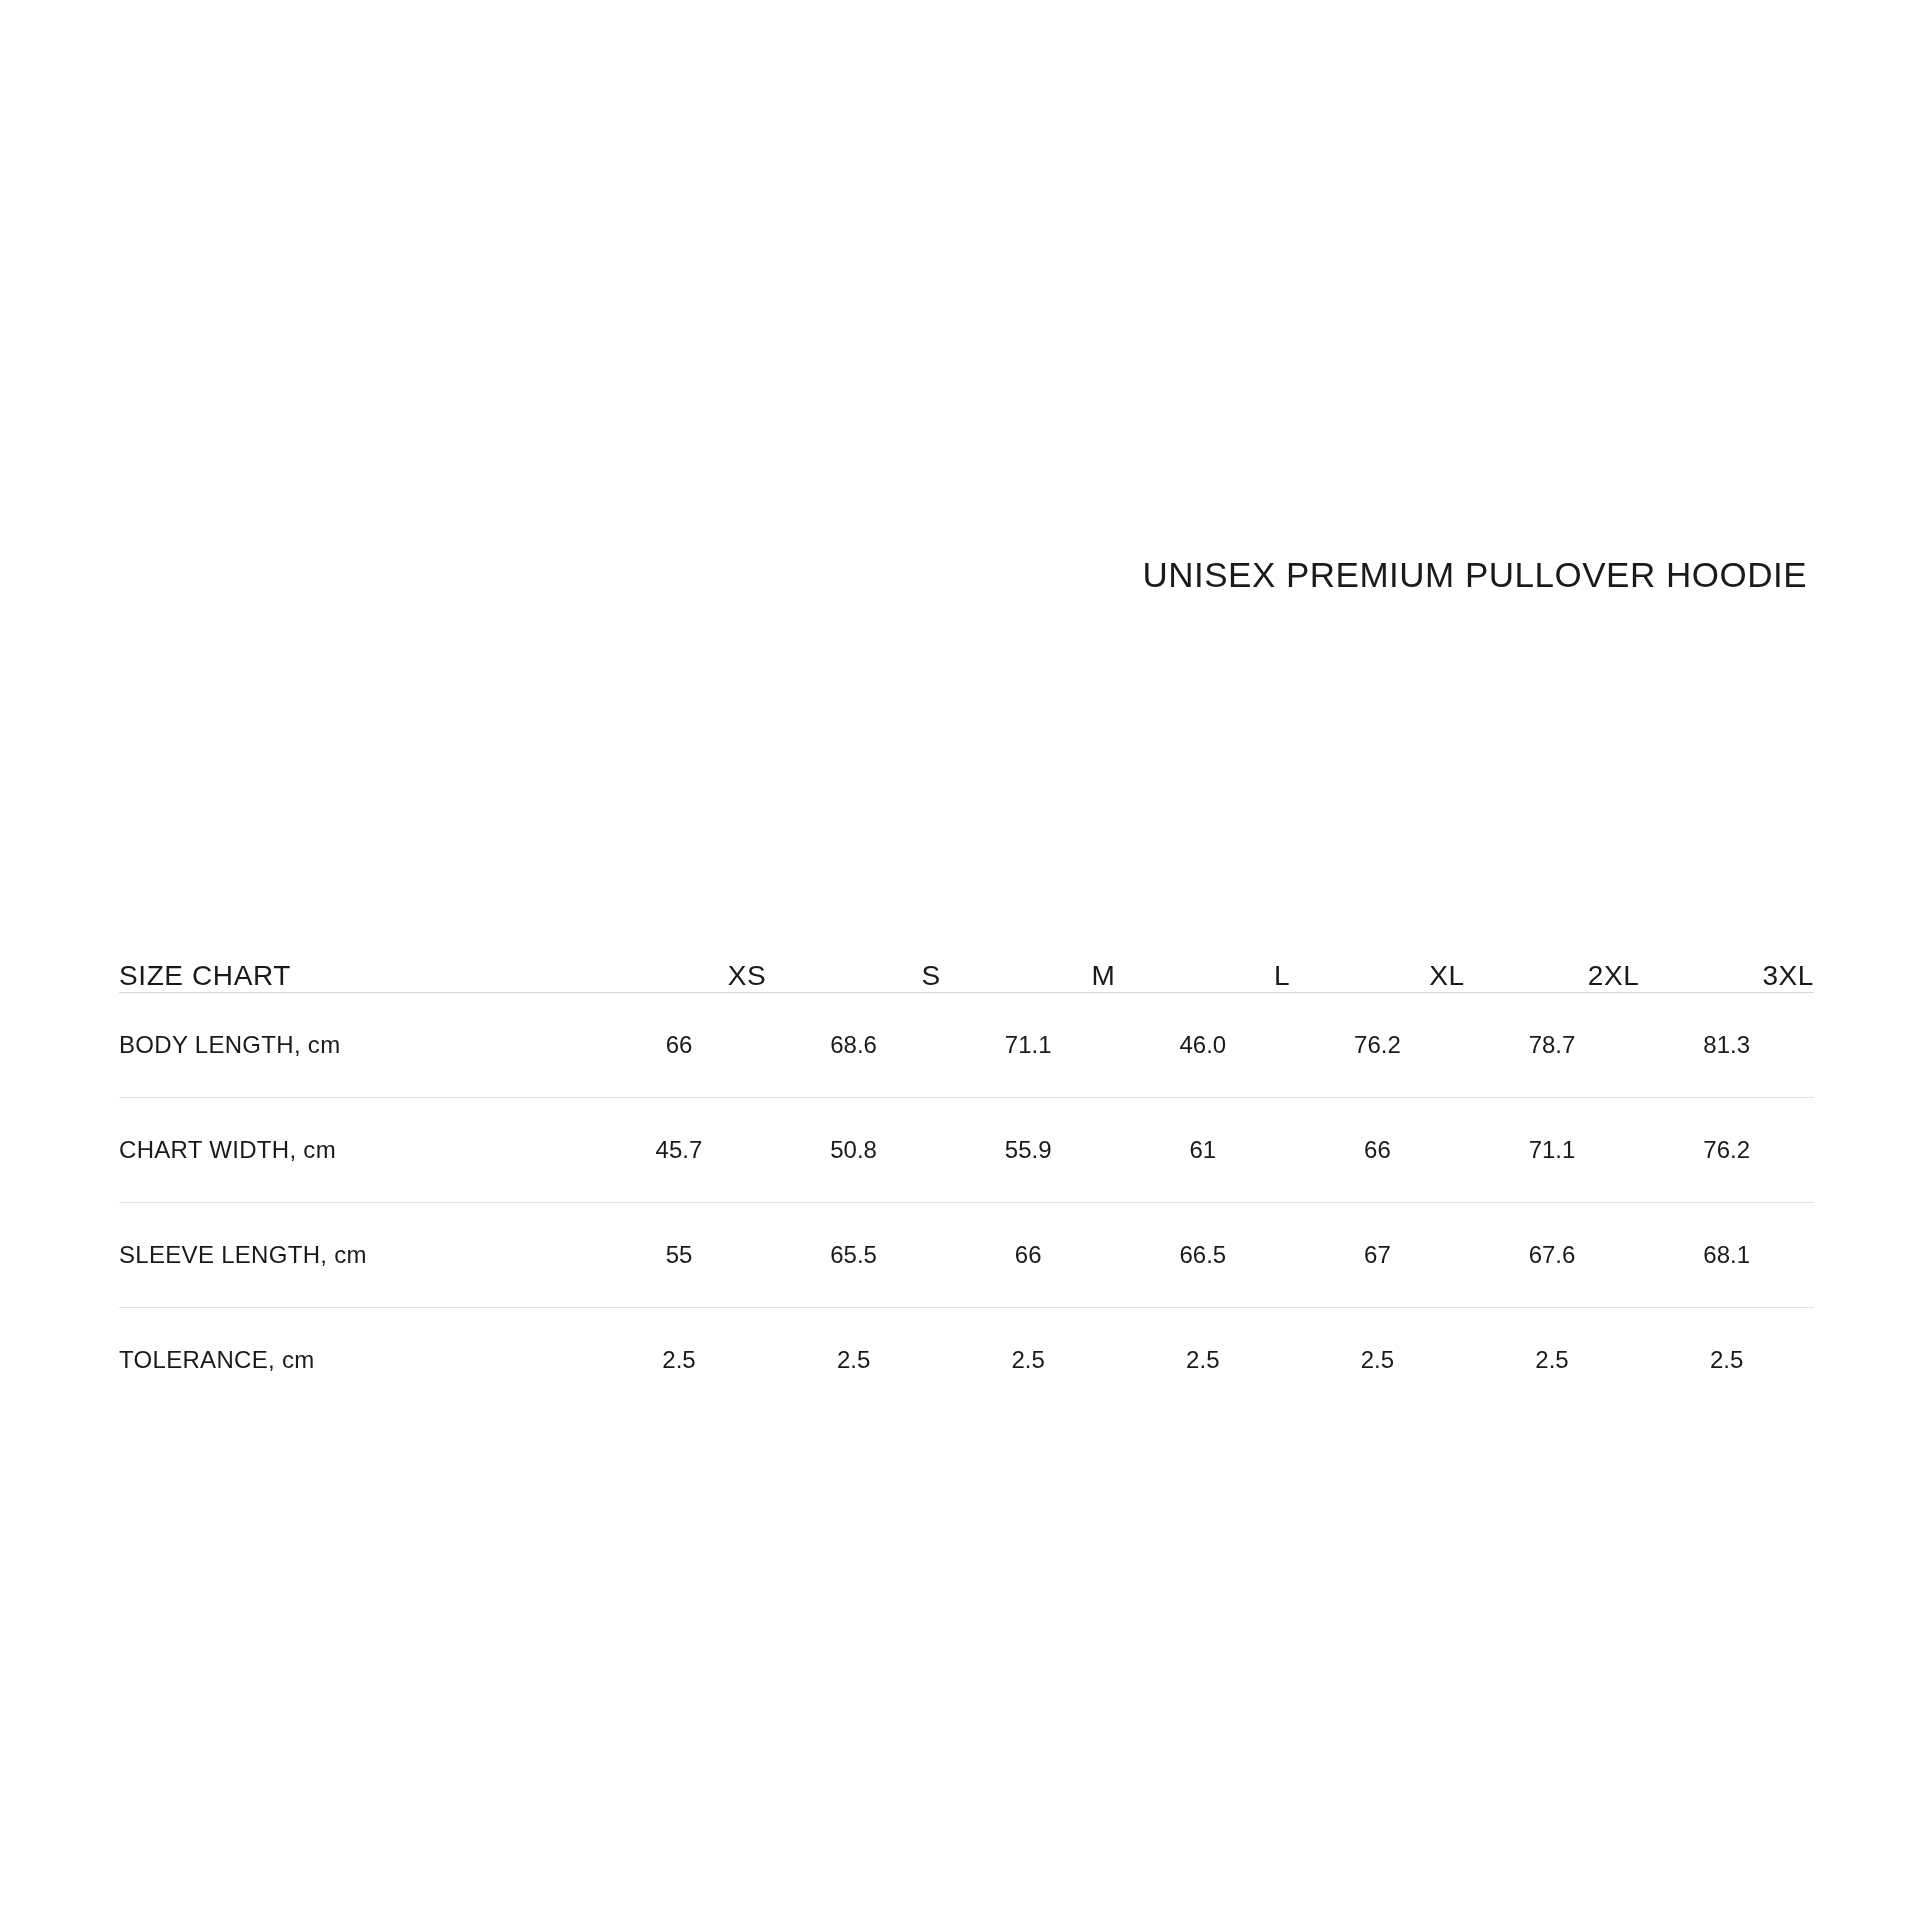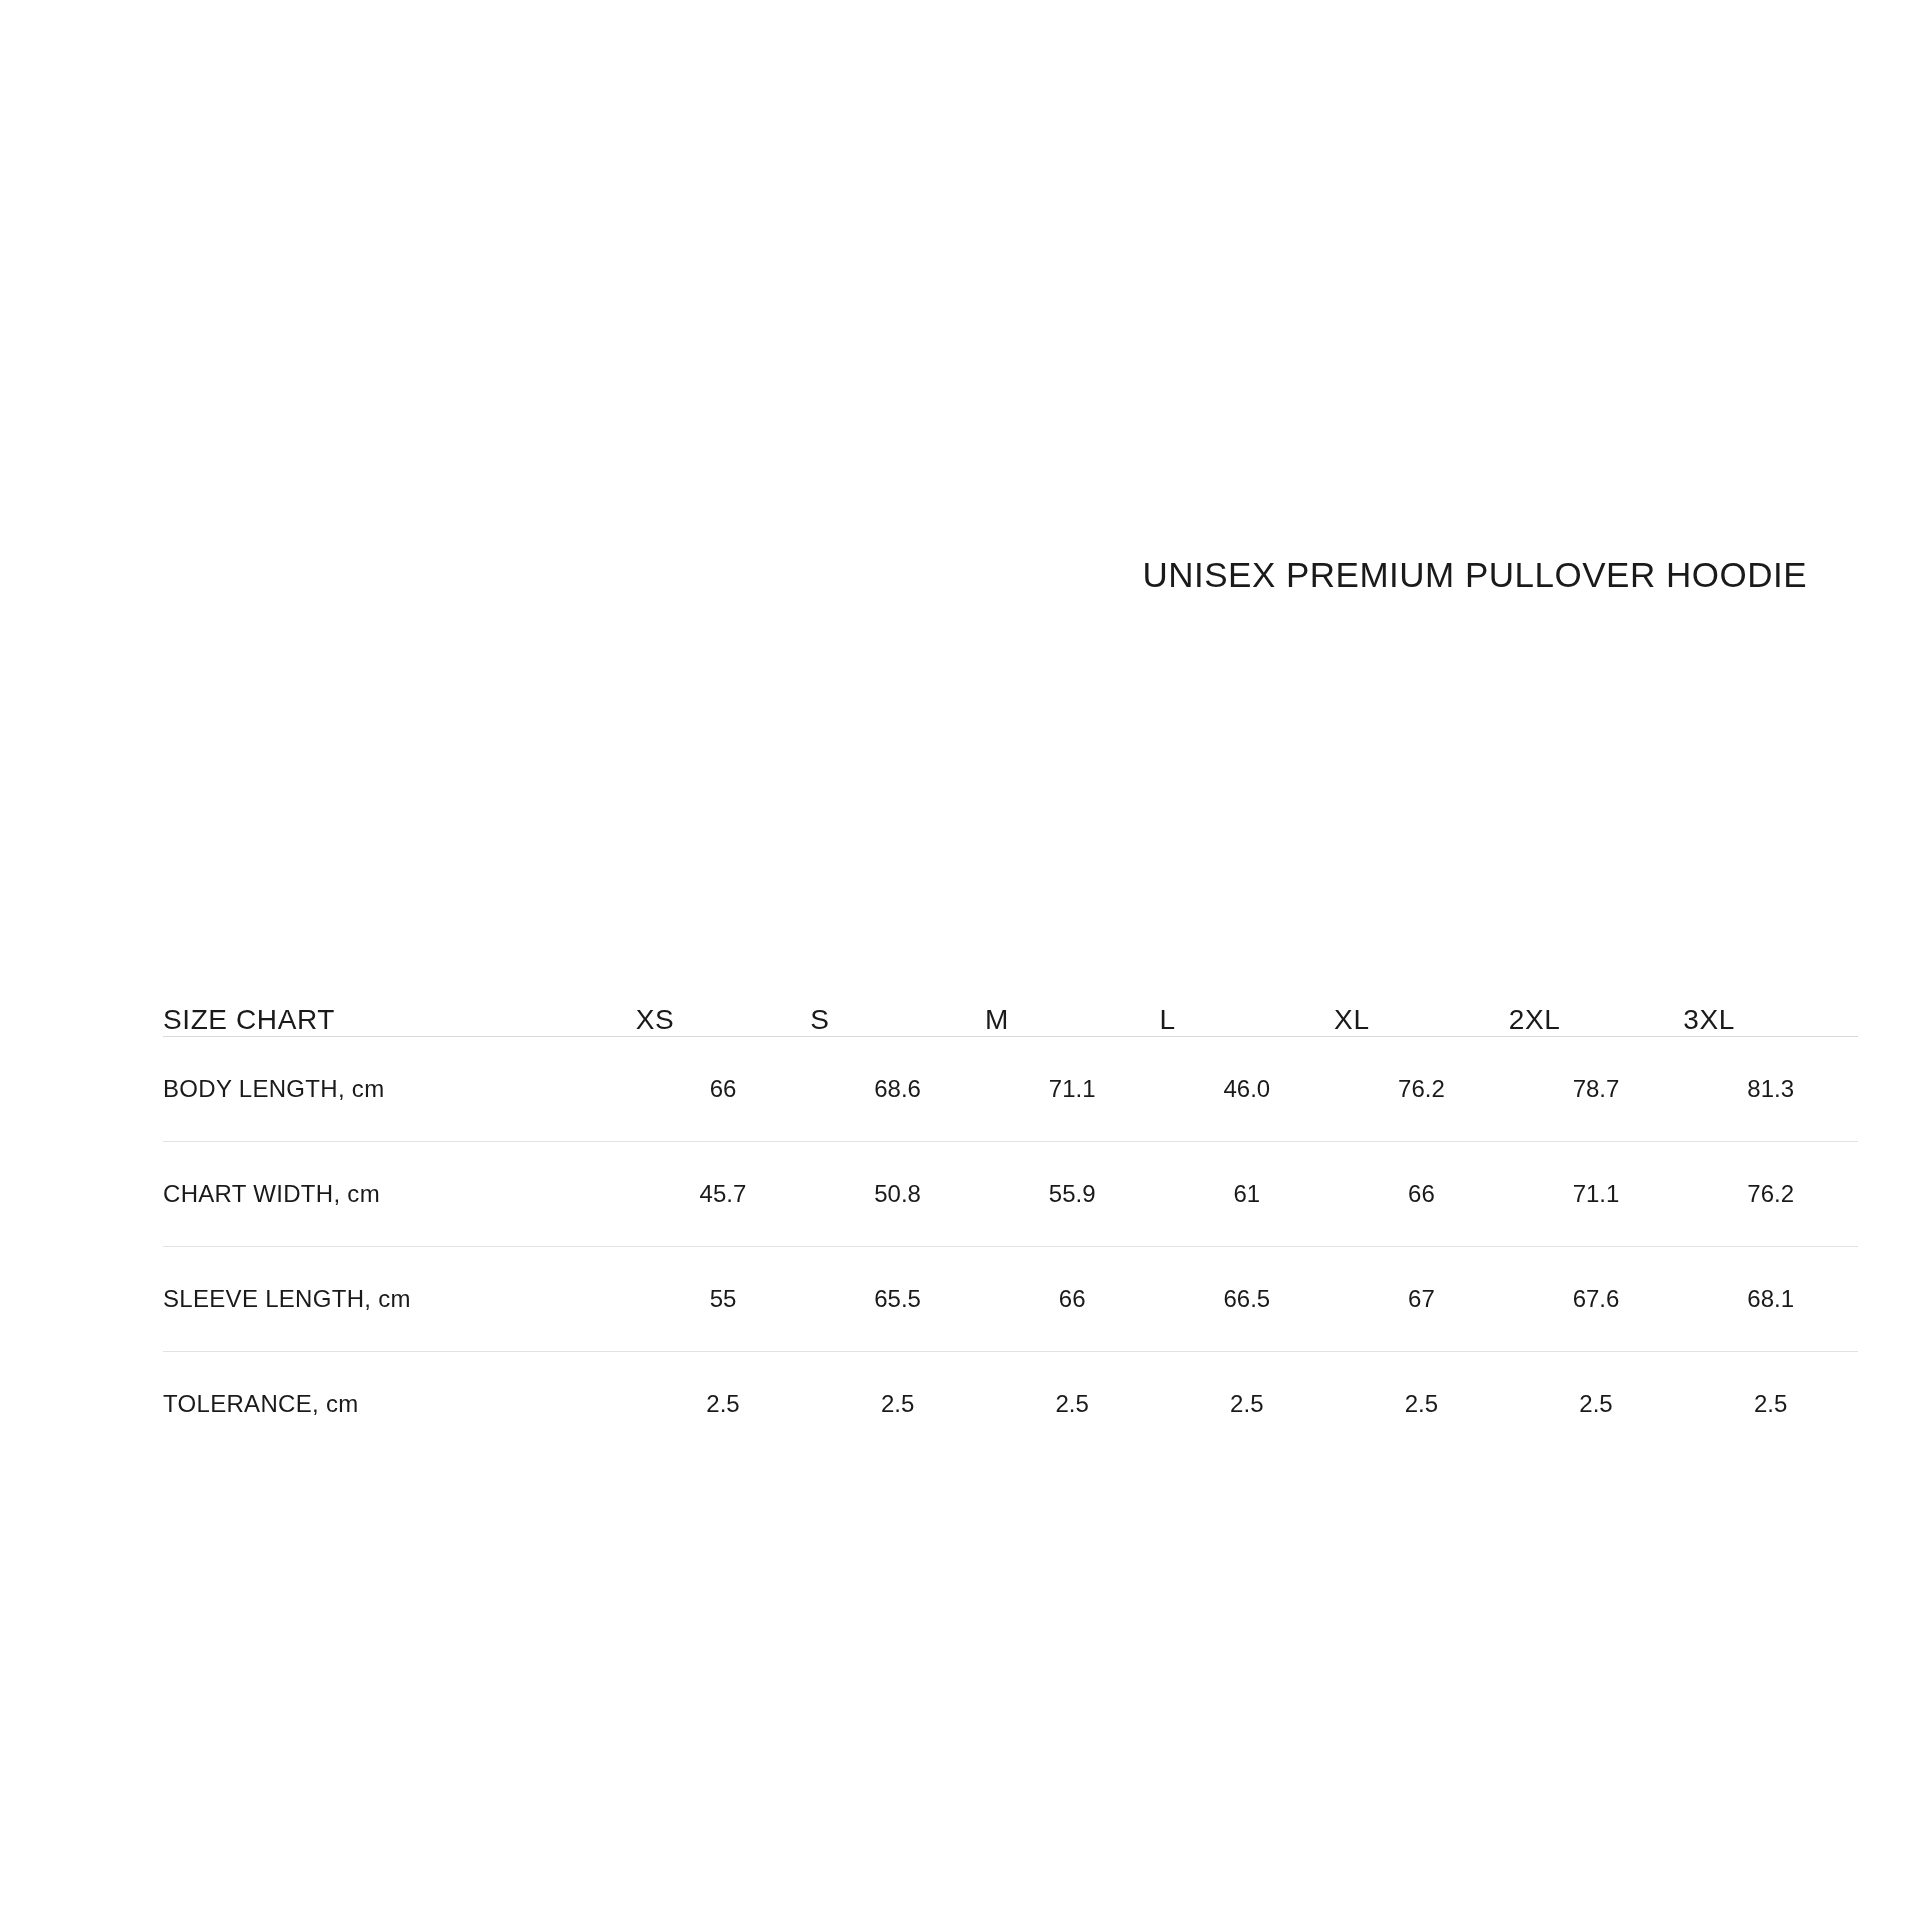--- a/index.html
+++ b/index.html
@@ -42,43 +42,42 @@
     font-weight: 700;
     letter-spacing: 0.8px;
     color: #9bc131;
     line-height: 1.2;
   }
 
   
   .table-wrap {
     position: absolute;
     left: 119px;
-    top: 1004px;
+    top: 960px;
     width: 1695px;
-    margin-left: 44px;
   }
   table.size-chart {
     width: 100%;
     border-collapse: collapse;
     table-layout: fixed;
   }
   table.size-chart th,
   table.size-chart td {
     padding: 0;
     font-weight: 400;
   }
   col.label-col { width: 471px; }
   col.size-col { width: 174px; }
 
   thead th {
     font-size: 28px;
     font-weight: 700;
     letter-spacing: 0.6px;
     color: #1a1a1a;
-    text-align: left;
+    text-align: right;
     padding-bottom: 32px;
     vertical-align: bottom;
   }
   thead th.row-label-head {
     text-align: left;
   }
   thead tr {
     border-bottom: 0.9px solid #d8d8d8;
   }
   tbody td {

